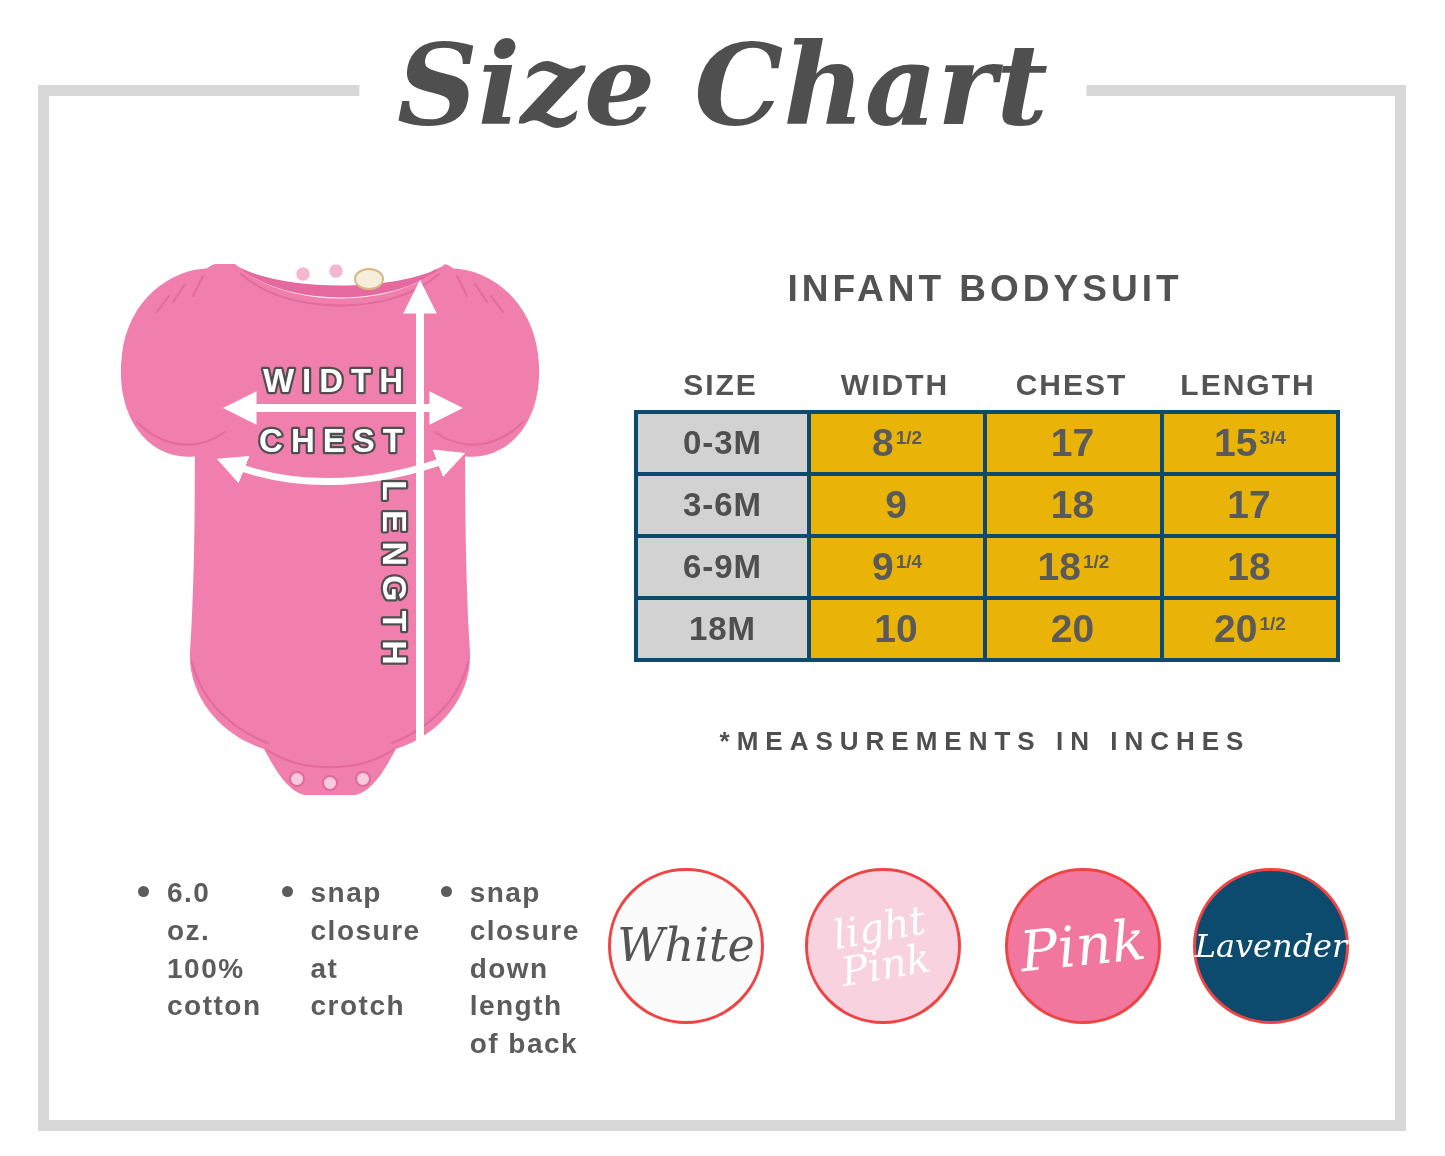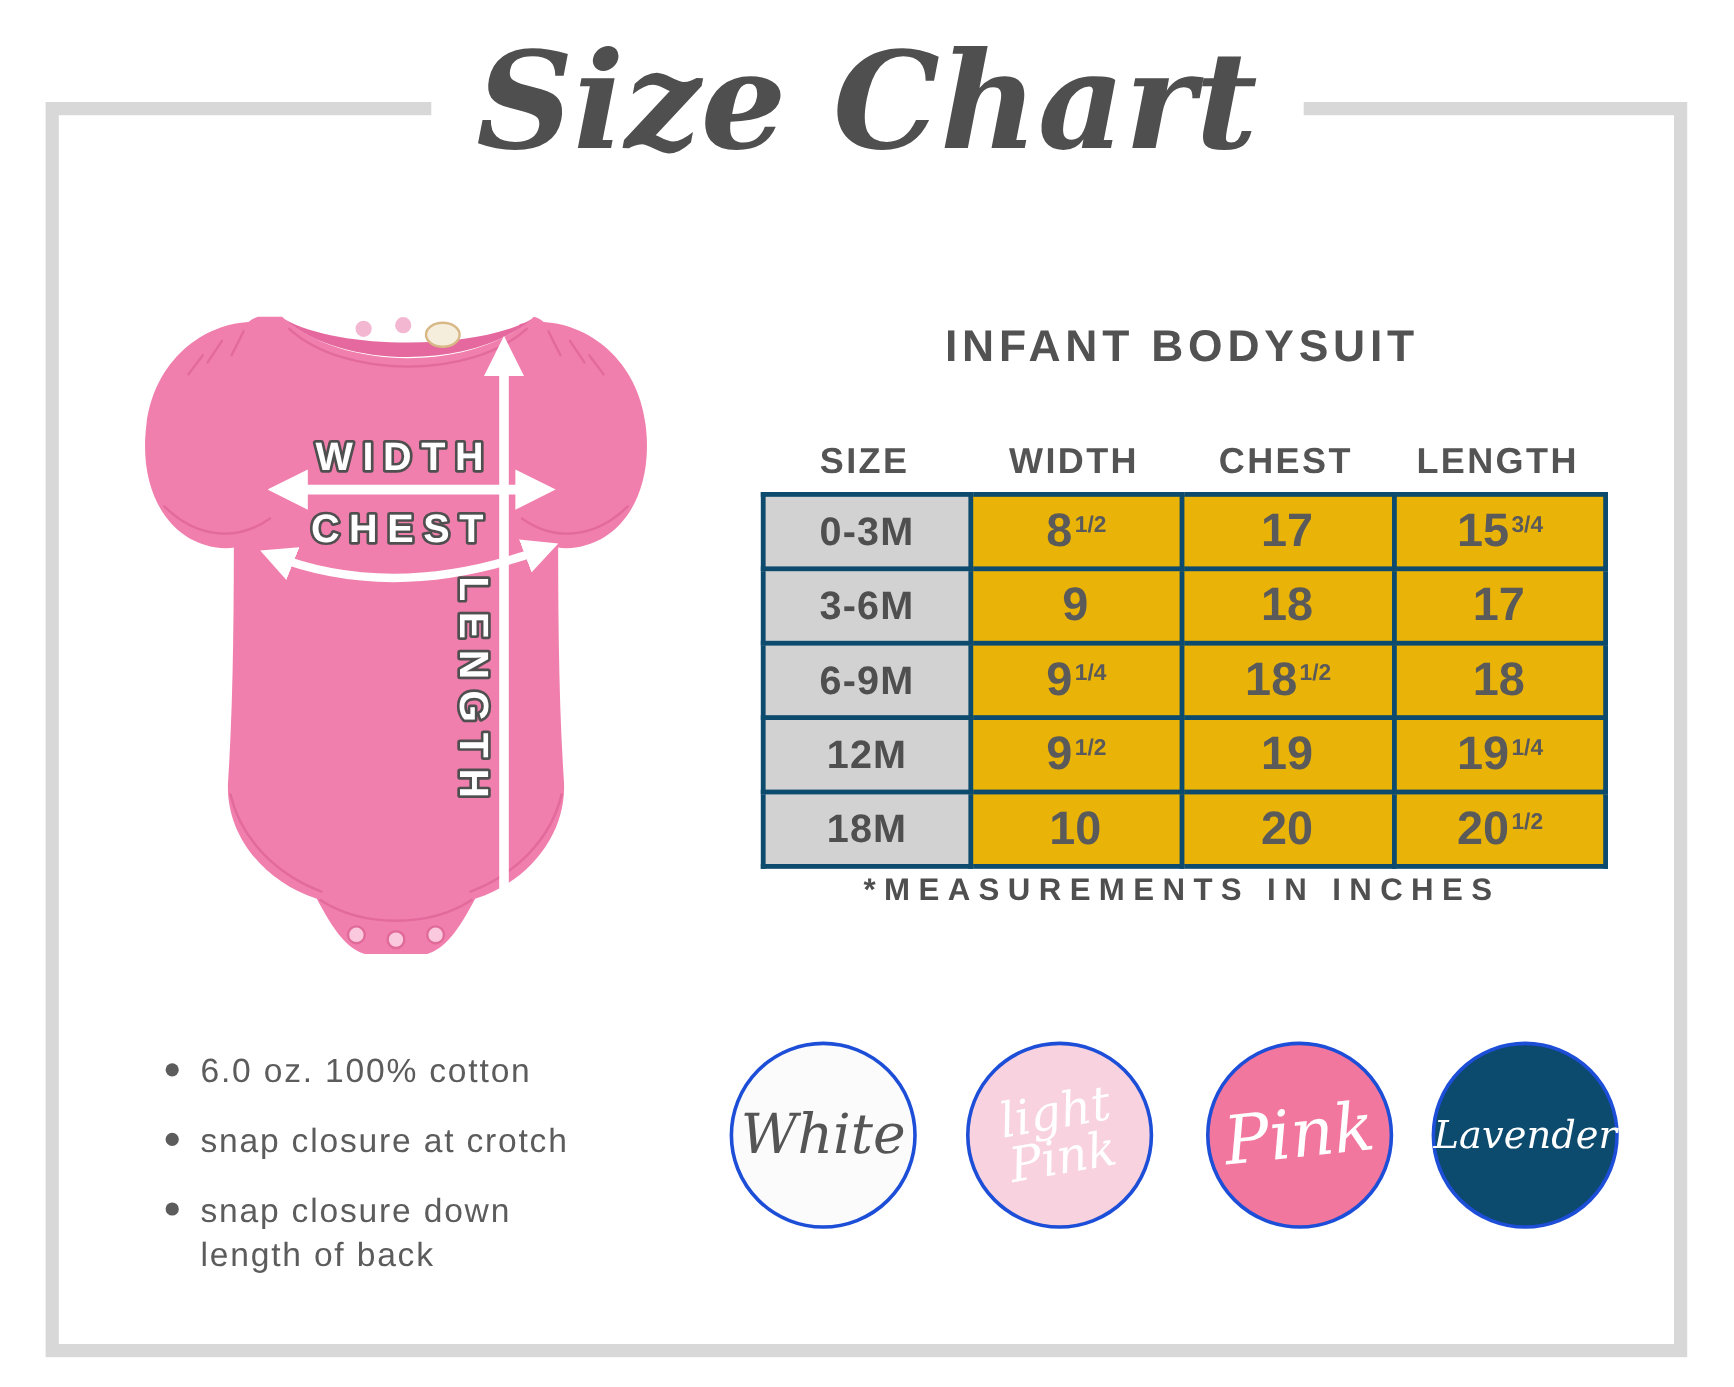--- a/index.html
+++ b/index.html
@@ -13,21 +13,21 @@
   
   #page-title{left:50%;top:4px;transform:translateX(-50%);z-index:3;background:#ffffff;
       padding:0 38px;font-family:"DejaVu Serif",serif;font-style:italic;font-weight:600;
       font-size:112px;line-height:1.45;color:#4f4f4f;white-space:nowrap;}
 
   
   #bodysuit{left:85px;top:232px;width:490px;height:628px;z-index:2;}
   .svg-label{font-family:"Liberation Sans",sans-serif;font-weight:bold;}
 
   
-  #features{left:138px;top:874px;width:430px;z-index:2;display:flex;flex-direction:column;gap:20px;}
+  #features{left:138px;top:874px;width:430px;z-index:2;display:flex;flex-direction:row;gap:20px;font-weight:bold;}
   .feature{display:flex;align-items:flex-start;color:#5c5c5c;font-size:28px;letter-spacing:1.5px;line-height:1.35;}
   .feature .dot{width:11px;height:11px;border-radius:50%;background:#5c5c5c;flex:0 0 11px;margin:12px 18px 0 0;}
   .feature .txt{white-space:pre-line;}
 
   
   #product-title{left:634px;top:266px;width:702px;text-align:center;z-index:2;
       font-weight:bold;font-size:37px;letter-spacing:4px;color:#525252;line-height:1.25;}
   #col-headers{left:634px;top:368px;width:702px;z-index:2;display:grid;
       grid-template-columns:173px 176px 177px 176px;}
   #col-headers div{text-align:center;font-weight:bold;font-size:30px;letter-spacing:2px;color:#545454;}
@@ -35,21 +35,21 @@
   #size-table{left:634px;top:410px;z-index:2;border-collapse:collapse;table-layout:fixed;}
   #size-table td{border:4px solid #0c4a6e;height:58px;text-align:center;vertical-align:middle;padding:0;}
   #size-table td.c-size{background:#d2d2d2;font-weight:bold;font-size:33px;color:#4f4f4f;letter-spacing:1px;}
   #size-table td.c-val{background:#eab308;font-size:39px;color:#5a5a5a;font-weight:700;}
   #size-table .fr{font-size:19px;position:relative;top:-0.62em;margin-left:2px;color:#5a5a5a;}
 
   #footnote{left:634px;top:726px;width:702px;text-align:center;z-index:2;
       font-weight:bold;font-size:26px;letter-spacing:7px;color:#4f4f4f;}
 
   
-  .swatch{width:150px;height:150px;border-radius:50%;border:3px solid #1d4ed8;z-index:2;
+  .swatch{width:150px;height:150px;border-radius:50%;border:3px solid #ef4444;z-index:2;
       display:flex;align-items:center;justify-content:center;text-align:center;
       font-family:"DejaVu Serif",serif;font-style:italic;}
   .swatch .lines{line-height:0.95;}
   #swatch-white   {left:608px;top:868px;}
   #swatch-lightpink{left:805px;top:868px;}
   #swatch-pink    {left:1005px;top:868px;}
   #swatch-lavender{left:1193px;top:868px;}
   #swatch-white .lines{font-size:46px;}
   #swatch-lightpink .lines{font-size:40px;transform:rotate(-10deg);}
   #swatch-pink .lines{font-size:56px;transform:rotate(-6deg);}
@@ -135,26 +135,20 @@
     <td class="c-val"><span>18</span><span class="fr"></span></td>
     <td class="c-val"><span>17</span><span class="fr"></span></td>
   </tr>
   <tr>
     <td class="c-size">6-9M</td>
     <td class="c-val"><span>9</span><span class="fr">1/4</span></td>
     <td class="c-val"><span>18</span><span class="fr">1/2</span></td>
     <td class="c-val"><span>18</span><span class="fr"></span></td>
   </tr>
   <tr>
-    <td class="c-size">12M</td>
-    <td class="c-val"><span>9</span><span class="fr">1/2</span></td>
-    <td class="c-val"><span>19</span><span class="fr"></span></td>
-    <td class="c-val"><span>19</span><span class="fr">1/4</span></td>
-  </tr>
-  <tr>
     <td class="c-size">18M</td>
     <td class="c-val"><span>10</span><span class="fr"></span></td>
     <td class="c-val"><span>20</span><span class="fr"></span></td>
     <td class="c-val"><span>20</span><span class="fr">1/2</span></td>
   </tr>
 </tbody>
   </table>
 
 <div id="footnote" class="abs">*MEASUREMENTS IN INCHES</div>
 

